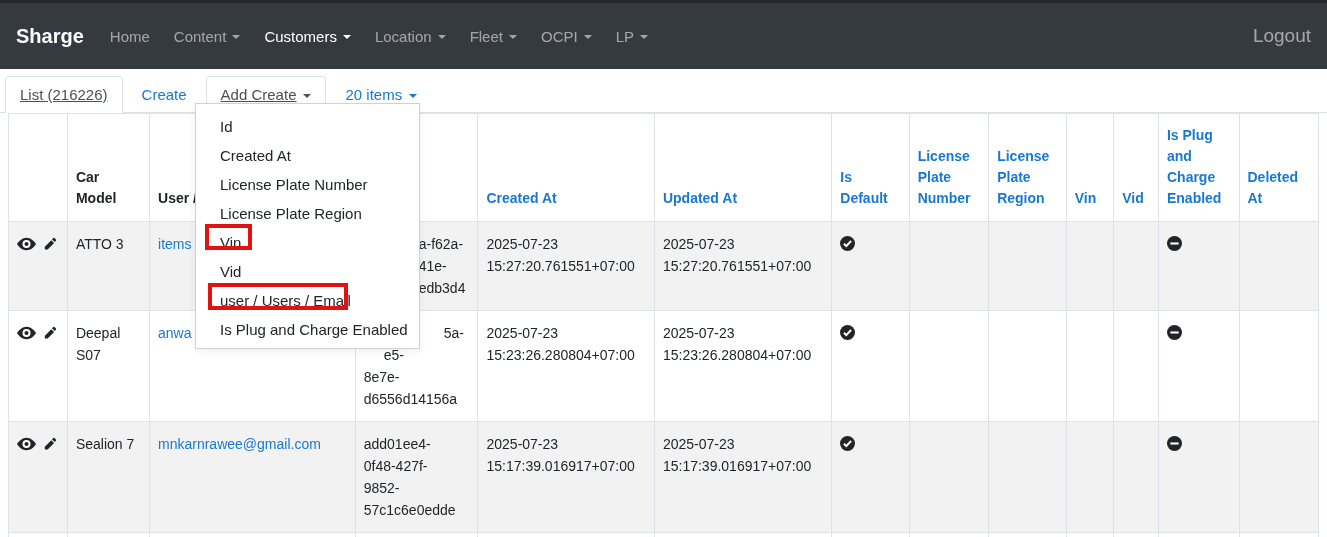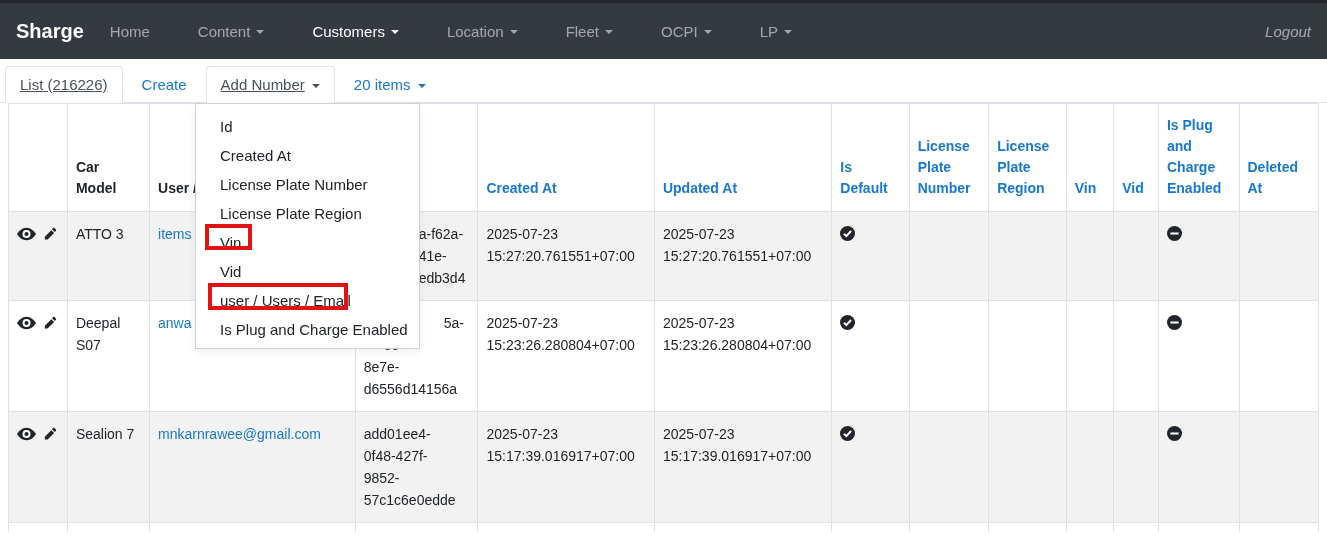--- a/index.html
+++ b/index.html
@@ -4,35 +4,35 @@
 <style>
   * { box-sizing: border-box; }
   html,body { margin:0; padding:0; }
   body {
     width:1327px; height:537px; overflow:hidden; position:relative;
     font-family:"Liberation Sans", sans-serif; background:#fff; color:#212529;
   }
 
   
   .navbar {
-    height:59px; background:#343a40; border-top:3px solid #23272b;
+    height:69px; background:#343a40; border-top:3px solid #23272b;
     display:flex; align-items:center; padding:0 16px;
   }
   .brand { color:#fff; font-size:20px; font-weight:700; margin-right:14px; text-decoration:none; cursor:pointer; }
-  .nav-items { display:flex; align-items:flex-start; flex:1;gap:24px; }
+  .nav-items { display:flex; align-items:flex-start; flex:1; }
   .nav-item {
     color:rgba(255,255,255,.55); font-size:15px; padding:8px 12px;
     display:flex; align-items:center; gap:6px; cursor:pointer; white-space:nowrap;
   }
   .nav-item.active { color:#fff; }
   .caret {
     width:0; height:0; border-left:4px solid transparent; border-right:4px solid transparent;
     border-top:4px solid currentColor; display:inline-block; margin-top:2px;
   }
-  .logout { color:rgba(255,255,255,.55); font-size:15px; margin-left:auto; cursor:pointer;font-style:italic; }
+  .logout { color:rgba(255,255,255,.55); font-size:19px; margin-left:auto; cursor:pointer; }
 
   
   .tabbar {
     display:flex; align-items:flex-end; border-bottom:1px solid #dee2e6;
     padding:5px 0 0 5px; height:44px;
   }
   .tab {
     font-size:15px; padding:9px 14px; white-space:nowrap; cursor:pointer;
     display:flex; align-items:center; gap:7px;
   }
@@ -116,21 +116,21 @@
         <span class="caret"></span>
       </span>
   </div>
   <span class="logout">Logout</span>
 </div>
 
 <div class="tabbar">
   <span class="tab boxed">List (216226)</span>
   <span class="tab link">Create</span>
   <span class="tab boxed">
-    <span>Add Number</span>
+    <span>Add Create</span>
     <span class="caret"></span>
   </span>
   <span class="tab link">
     <span>20 items</span>
     <span class="caret"></span>
   </span>
 </div>
 
 <div class="table-wrap">
   <table>

